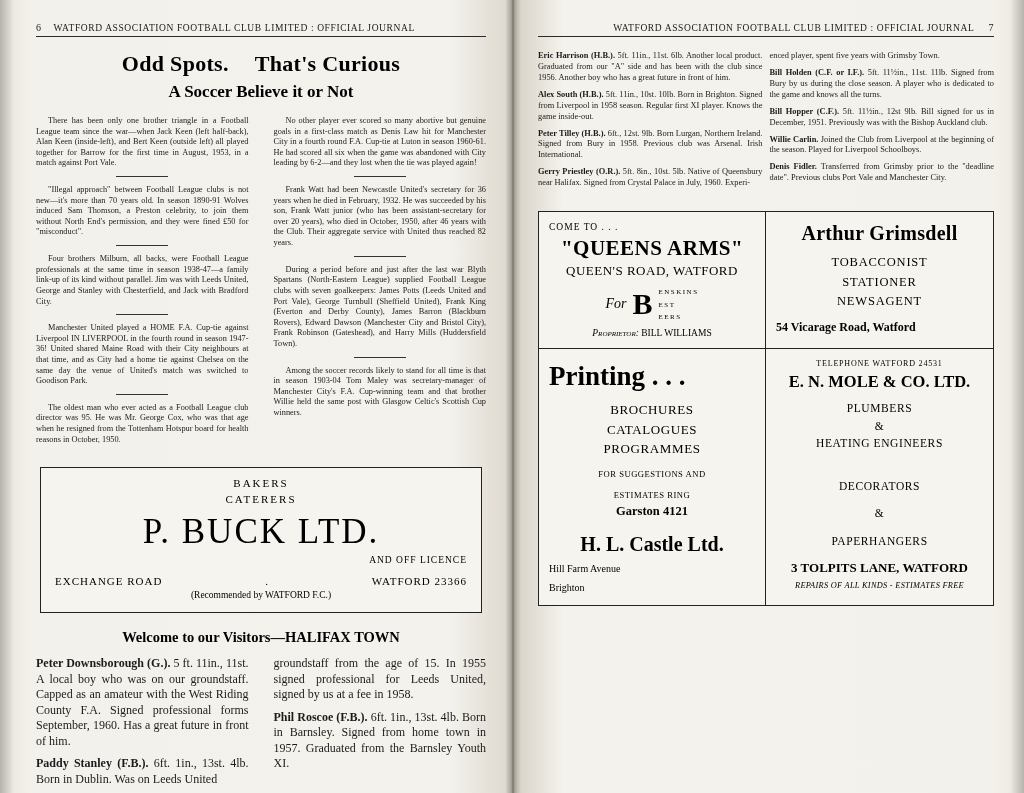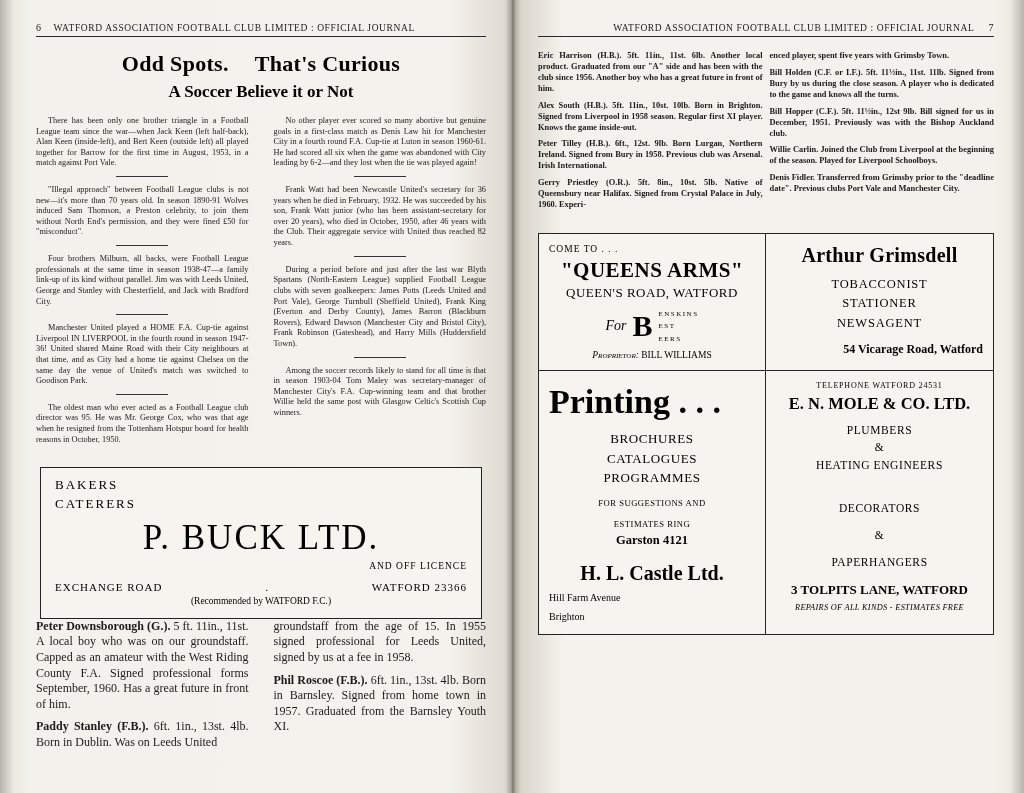--- a/index.html
+++ b/index.html
@@ -93,22 +93,22 @@
   }
 
   
   .ad-buck {
     border: 1.5px solid #222;
     margin: 16px 4px 0 4px;
     padding: 8px 14px 12px 14px;
     background: #f6f4ee;
   }
   .ad-buck .bakers {
-    text-align: left;
-    font-size: 13px;
+    text-align: center;
+    font-size: 11px;
     letter-spacing: 2px;
     line-height: 1.45;
     font-variant: small-caps;
   }
   .ad-buck .name {
     text-align: center;
     font-size: 35px;
     letter-spacing: 2px;
     margin: 4px 0 2px 0;
     font-weight: normal;
@@ -146,21 +146,21 @@
   .player p {
     font-size: 12px;
     line-height: 1.3;
     text-align: justify;
     margin: 0;
     color: #1b1b1b;
   }
   .player b { font-weight: bold; }
 
   
-  .rp-cols { display: flex; gap: 7px; font-weight: bold; }
+  .rp-cols { display: flex; gap: 7px; }
   .rp-col { flex: 1; }
   .bio { margin-bottom: 6px; }
   .bio p {
     font-size: 8.4px;
     line-height: 1.3;
     text-align: justify;
     margin: 0;
     color: #1b1b1b;
   }
 
@@ -191,23 +191,23 @@
   .queens-rd { text-align: center; font-size: 13px; font-variant: small-caps; letter-spacing: 0.5px; margin-bottom: 6px;}
   .beers-row { display: flex; align-items: center; justify-content: center; gap: 6px; margin: 2px 0 6px 0;}
   .beers-row .for { font-size: 14px; font-style: italic; }
   .bigB { font-size: 30px; font-weight: bold; line-height: 0.9; }
   .beerwords { font-size: 10.5px; letter-spacing: 1.5px; line-height: 1.18; font-variant: small-caps;}
   .prop { text-align: center; font-size: 9.5px; font-variant: small-caps; }
   .prop i { font-style: italic; }
 
   .grimsdell { text-align: center; font-size: 20px; font-weight: bold; margin-bottom: 8px; letter-spacing: 0.3px;}
   .trades { text-align: center; font-size: 12.5px; line-height: 1.55; font-variant: small-caps; letter-spacing: 0.8px;}
-  .vicarage { text-align: right; font-size: 12px; font-weight: bold; margin-top: 9px; }
-
-  .printing { font-size: 34px; font-weight: bold; margin: 2px 0 8px 0; }
+  .vicarage { text-align: left; font-size: 12px; font-weight: bold; margin-top: 9px; }
+
+  .printing { font-size: 27px; font-weight: bold; margin: 2px 0 8px 0; }
   .printlist { text-align: center; font-size: 13px; line-height: 1.5; font-variant: small-caps; letter-spacing: 0.6px;}
   .suggest { text-align: center; font-size: 8.6px; line-height: 1.35; margin-top: 10px; font-variant: small-caps; letter-spacing: 0.5px;}
   .garston { text-align: center; font-size: 12.5px; font-weight: bold; margin-top: 2px; }
 
   .mole { text-align: center; font-size: 16.5px; font-weight: bold; margin: 4px 0 8px 0; }
   .tel { text-align: center; font-size: 8px; letter-spacing: 0.8px; font-variant: small-caps; }
   .plumb { text-align: center; font-size: 11.5px; line-height: 1.5; font-variant: small-caps; letter-spacing: 0.6px;}
 
   .castle { font-size: 20px; font-weight: bold; text-align: center; margin-top: 14px;}
   .castle-addr { font-size: 10px; line-height: 1.35; margin-top: 6px; }
@@ -272,20 +272,21 @@
       <div class="name">P. BUCK LTD.</div>
       <div class="rest">AND OFF LICENCE</div>
       <div class="addr">
         <span>EXCHANGE ROAD</span>
         <span class="dot">.</span>
         <span>WATFORD 23366</span>
       </div>
       <div class="rec">(Recommended by WATFORD F.C.)</div>
     </div>
 
+    <h3 class="welcome">Welcome to our Visitors—HALIFAX TOWN</h3>
 
     <div class="twocol">
       <div class="col">
         <div class="player">
           <p><b>Peter Downsborough (G.).</b> <span>5 ft. 11in., 11st. A local boy who was on our groundstaff. Capped as an amateur with the West Riding County F.A. Signed professional forms September, 1960. Has a great future in front of him.</span></p>
         </div>
         <div class="player">
           <p><b>Paddy Stanley (F.B.).</b> <span>6ft. 1in., 13st. 4lb. Born in Dublin. Was on Leeds United</span></p>
         </div>
       </div>

